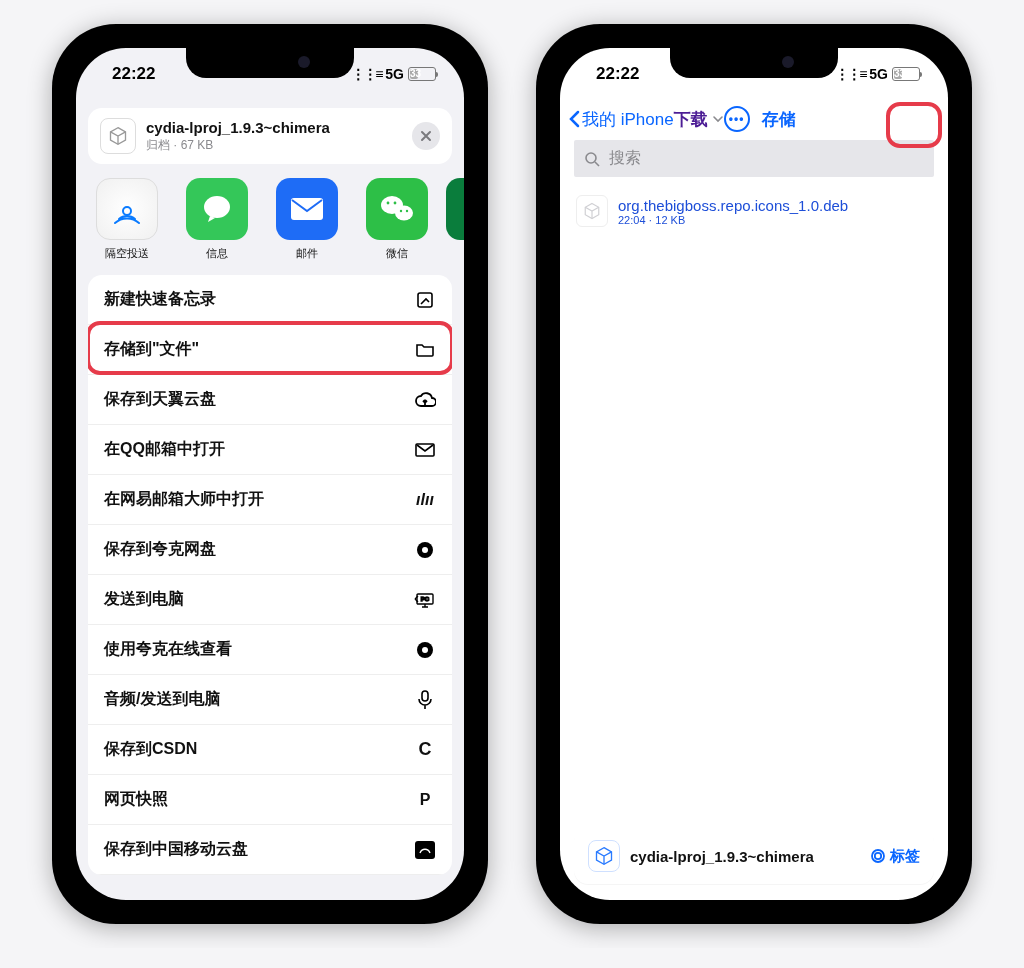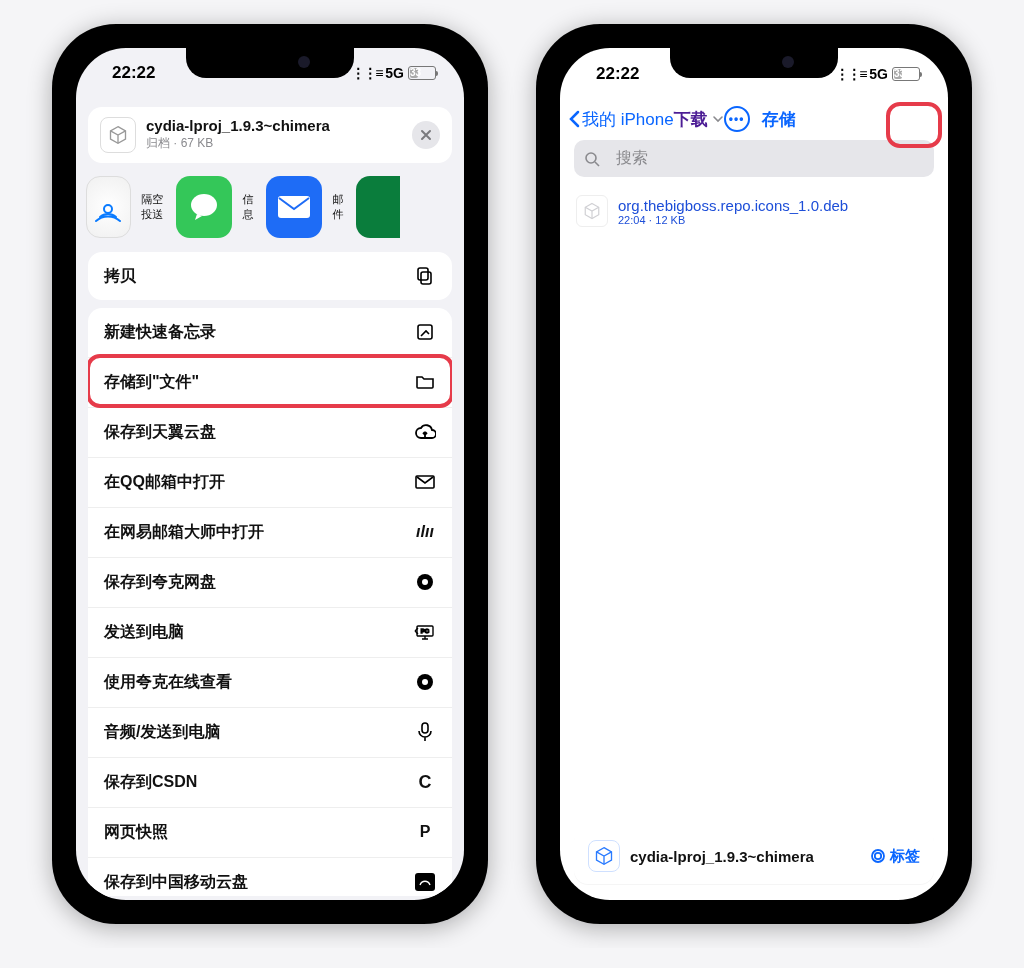--- a/index.html
+++ b/index.html
@@ -90,21 +90,21 @@
   .file-sub  { font-size: 12px; color:#8a8a8e; margin-top:1px; }
   .close-x {
     width: 28px; height: 28px; border-radius: 50%; background:#e6e6ea;
     display:flex; align-items:center; justify-content:center; color:#7a7a7e; font-size:14px;
   }
   .share-row {
     display:flex; gap: 8px; padding: 14px 10px 10px 10px; overflow:hidden;
   }
   .share-target {
     flex: 0 0 82px;
-    display:flex; flex-direction:row; align-items:center; gap:6px;
+    display:flex; flex-direction:column; align-items:center; gap:6px;
   }
   .share-bubble {
     width:62px; height:62px; border-radius:14px;
     display:flex; align-items:center; justify-content:center;
     color:#fff; font-size:30px;
   }
   .sb-airdrop { background: radial-gradient(circle,#fff,#f0f0f0); border:1px solid #ddd;}
   .sb-msg     { background:#34c759;}
   .sb-mail    { background:#1e6cf6;}
   .sb-wechat  { background:#2dbf47;}
@@ -142,22 +142,22 @@
   .nav-back { color:#0a66ff; font-weight:500; display:flex; align-items:center; gap:2px;}
   .nav-title { font-weight:600; color:#4c1d95; display:flex; align-items:center; gap:4px;}
   .nav-actions { display:flex; align-items:center; gap:12px; }
   .nav-more {
     width:26px; height:26px; border:2px solid #0a66ff; border-radius:50%;
     color:#0a66ff; display:flex; align-items:center; justify-content:center;
     font-size:12px; font-weight:700; letter-spacing:1px;
   }
   .nav-save { color:#0a66ff; font-weight:600; }
   .search {
-    margin: 0 14px 8px 14px; background:#e6e6ea; border-radius:10px;
-    padding:8px 10px; display:flex; align-items:center; gap:16px;
+    margin: 0 14px 8px 14px; background:#e6e6ea; border-radius:2px;
+    padding:8px 10px; display:flex; align-items:center; gap:9px;
     color:#8a8a8e; font-size:16px;
   }
   .file-row {
     display:flex; align-items:center; gap:10px; padding: 10px 16px;
     color:#1d4ed8;
   }
   .file-row .thumb {
     width:32px; height:32px; border:1px solid #eee; border-radius:6px;
     display:flex; align-items:center; justify-content:center;
   }
@@ -238,36 +238,38 @@
       </div>
       <div class="share-target">
         <div class="share-bubble sb-mail">
           <svg width="34" height="24" viewBox="0 0 34 24">
               <rect x="1" y="1" width="32" height="22" rx="3" fill="#fff"></rect>
               <path d="M2 3l15 11L32 3" stroke="#1e6cf6" stroke-width="2" fill="none"></path>
             </svg>
         </div>
         <div class="share-label">邮件</div>
       </div>
+      <div class="share-target">
+        <div class="share-bubble sb-wechat">
+          <svg width="38" height="34" viewBox="0 0 38 34">
+              <ellipse cx="14" cy="13" rx="11" ry="9" fill="#fff"></ellipse>
+              <ellipse cx="26" cy="21" rx="9" ry="7.5" fill="#fff"></ellipse>
+              <circle cx="10" cy="11" r="1.4" fill="#2dbf47"></circle>
+              <circle cx="17" cy="11" r="1.4" fill="#2dbf47"></circle>
+              <circle cx="23" cy="19" r="1.2" fill="#2dbf47"></circle>
+              <circle cx="29" cy="19" r="1.2" fill="#2dbf47"></circle>
+            </svg>
+        </div>
+        <div class="share-label">微信</div>
+      </div>
       <div class="share-target partial">
         <div class="share-bubble"></div>
       </div>
     </div>
 
-    <div class="action-list" style="position:relative;">
-      <div class="action-row">
-        <span>拷贝</span>
-        <span class="action-icon">
-          <svg width="20" height="20" viewBox="0 0 20 20" fill="none" stroke="#000" stroke-width="1.6">
-              <rect x="6" y="6" width="10" height="12" rx="2"></rect>
-              <rect x="3" y="2" width="10" height="12" rx="2"></rect>
-            </svg>
-        </span>
-      </div>
-    </div>
 
     <div class="action-list" style="position:relative;">
       <div class="action-row">
         <span>新建快速备忘录</span>
         <span class="action-icon">
           <svg width="18" height="18" viewBox="0 0 18 18" fill="none" stroke="#000" stroke-width="1.6">
               <rect x="2" y="2" width="14" height="14" rx="2"></rect>
               <path d="M5 13l5-5 3 3"></path>
             </svg>
         </span>

